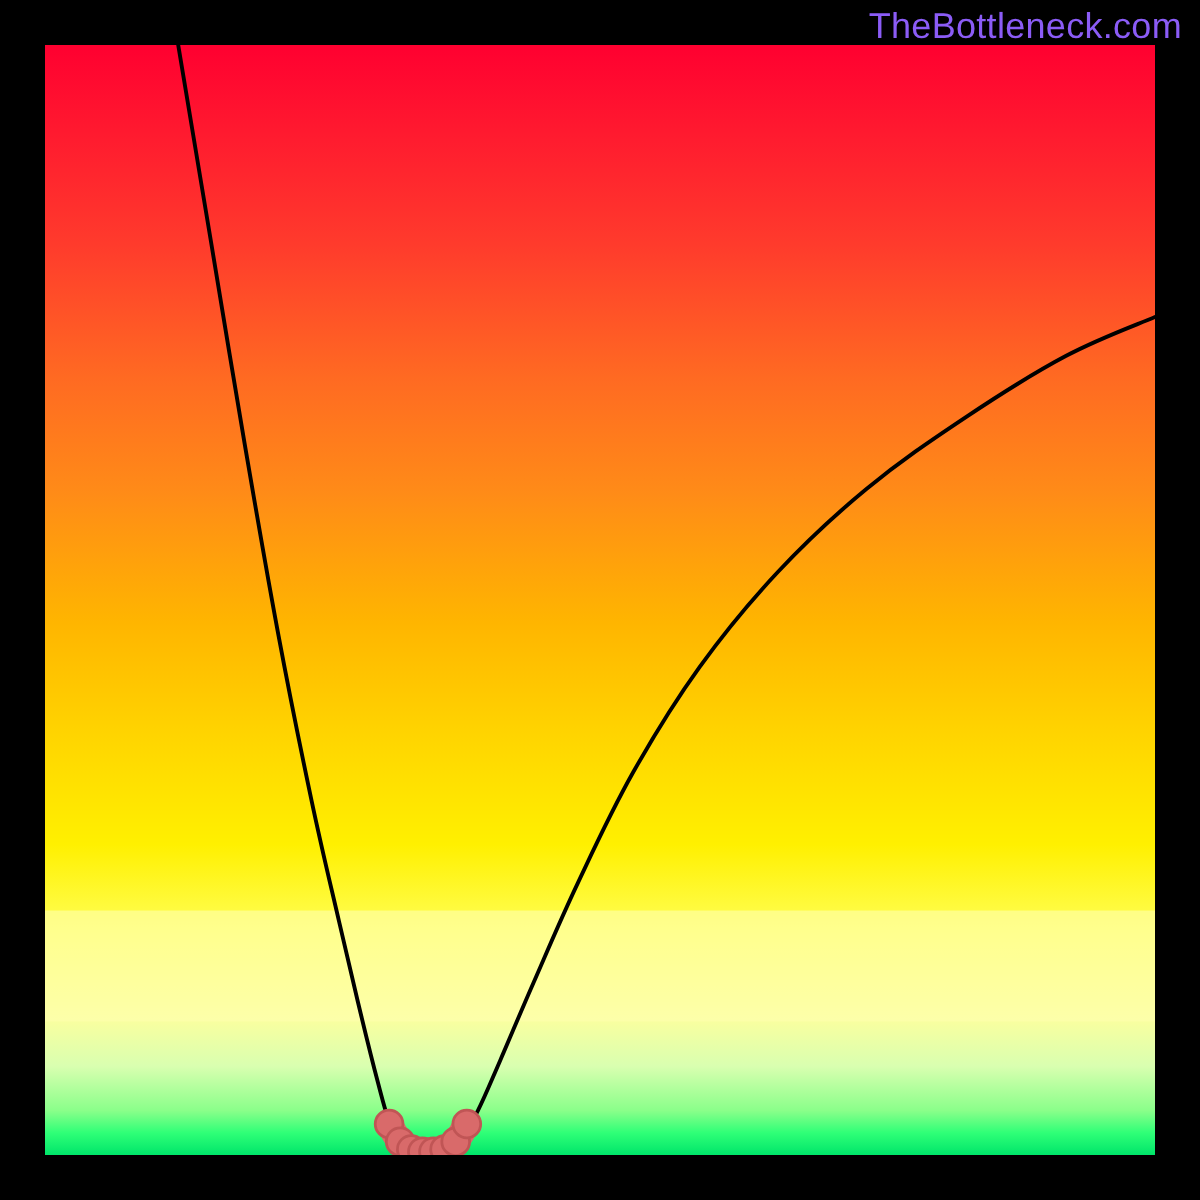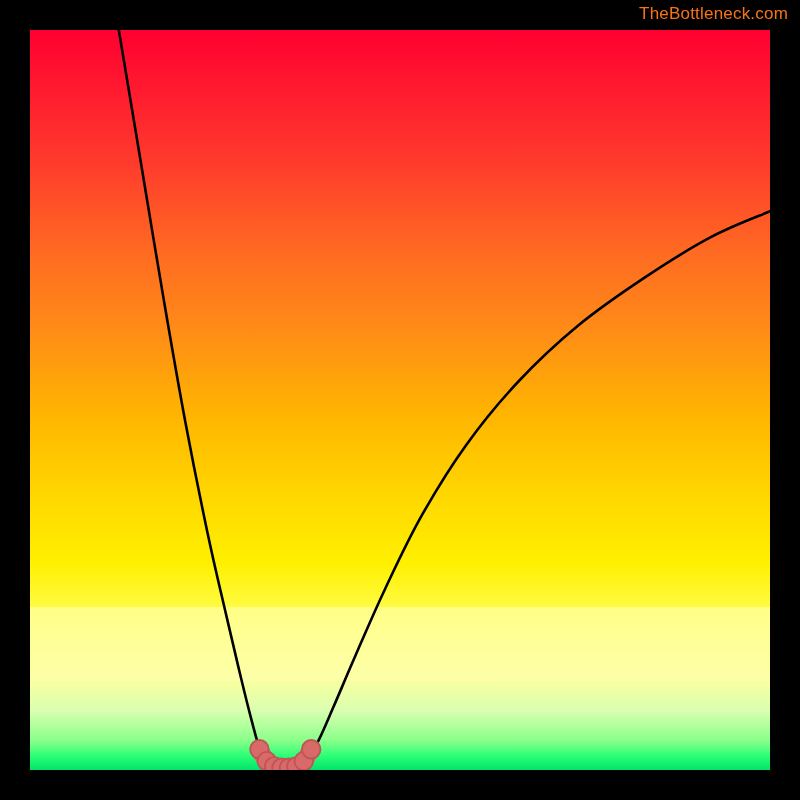--- a/index.html
+++ b/index.html
@@ -57,22 +57,22 @@
     opacity: 0.62;
   }
   .curve-layer {
     position: absolute;
     inset: 0;
   }
   .watermark {
     position: absolute;
     top: 4px;
     right: 12px;
-    color: #f97316;
-    font-size: 17px;
+    color: #8b5cf6;
+    font-size: 24px;
     font-weight: 400;
     letter-spacing: 0.2px;
     user-select: none;
   }
 </style>
 </head>
 <body>
 
 <div class="frame">
 

